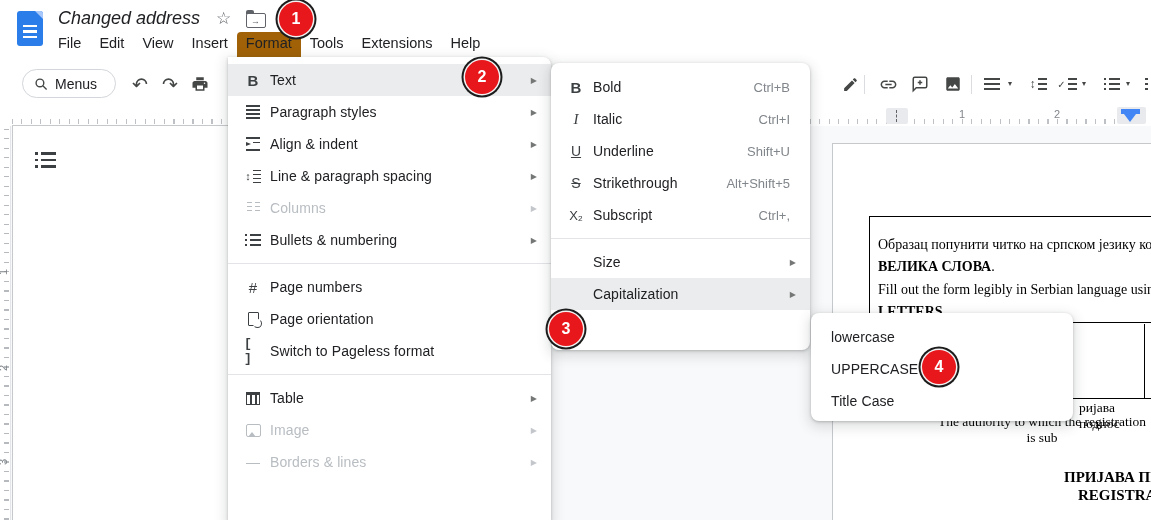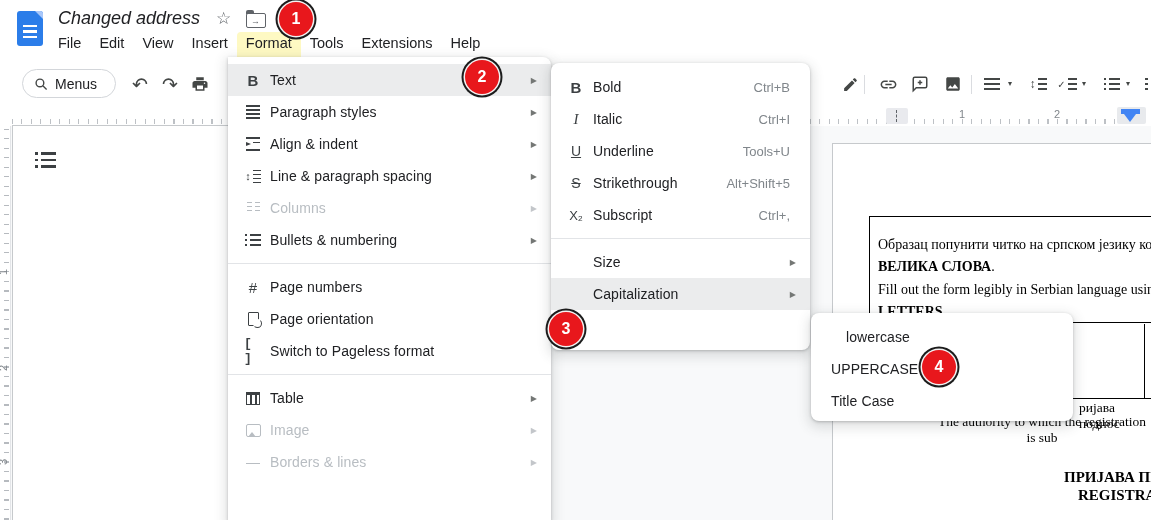--- a/index.html
+++ b/index.html
@@ -16,21 +16,21 @@
   .docs-icon::after { content:""; position:absolute; right:0; top:0;
     border-style:solid; border-width:0 8px 8px 0; border-color:transparent #a8c7fa transparent transparent; border-radius:0 3px 0 0; }
   .doc-title { position:absolute; left:58px; top:8px; font-size:18px; color:#202124;font-style:italic; }
   .star-ic { position:absolute; left:216px; top:8px; font-size:17px; color:#5f6368; }
   .folder-ic { position:absolute; left:246px; top:13px; width:20px; height:15px; }
   .folder-ic .f-body { position:absolute; inset:0; border:1.8px solid #5f6368; border-radius:2px; }
   .folder-ic .f-tab { position:absolute; left:0; top:-3px; width:8px; height:4px; background:#5f6368; border-radius:2px 2px 0 0; }
   .folder-ic .f-arrow { position:absolute; left:5px; top:3px; font-size:9px; color:#5f6368; font-weight:bold; }
   .menubar { position:absolute; left:49px; top:32px; height:25px; display:flex;justify-content:space-between; }
   .menubar .mb-item { padding:3px 9px 0 9px; font-size:14.5px; color:#202124; border-radius:4px 4px 0 0; cursor:default; }
-  .menubar .mb-item.active { background:#fef9c3; }
+  .menubar .mb-item.active { background:#a16207; }
   
   .toolbar { position:absolute; left:0; top:62px; width:1151px; height:45px; background:#fff; }
   .menus-pill { position:absolute; left:22px; top:7px; width:94px; height:29px; border:1px solid #d3d6da;
     border-radius:15px; background:#fff; display:flex; align-items:center; padding-left:11px; gap:7px; }
   .menus-pill .pill-label { font-size:14px; color:#202124; }
   .tbtn { position:absolute; top:10px; width:24px; height:24px; display:flex; align-items:center; justify-content:center; color:#444746; }
   .tbtn svg { display:block; }
   .tb-sep { position:absolute; top:13px; width:1px; height:19px; background:#dadce0; }
   .caret { position:absolute; top:17px; font-size:8px; color:#444746; }
   .bars { background:repeating-linear-gradient(to bottom, #444746 0 2px, transparent 2px 5px); }
@@ -351,21 +351,21 @@
       <span class="m-short">Ctrl+B</span>
     </div>
     <div class="m-row">
       <span class="m-ic ic-i">I</span>
       <span class="m-label">Italic</span>
       <span class="m-short">Ctrl+I</span>
     </div>
     <div class="m-row">
       <span class="m-ic ic-u">U</span>
       <span class="m-label">Underline</span>
-      <span class="m-short">Tools+U</span>
+      <span class="m-short">Shift+U</span>
     </div>
     <div class="m-row">
       <span class="m-ic ic-s">S</span>
       <span class="m-label">Strikethrough</span>
       <span class="m-short">Alt+Shift+5</span>
     </div>
     <div class="m-row">
       <span class="m-ic ic-x">X₂</span>
       <span class="m-label">Subscript</span>
       <span class="m-short">Ctrl+,</span>
@@ -375,21 +375,21 @@
       <span class="m-label">Size</span>
       <span class="m-arrow">▶</span>
     </div>
     <div class="m-row no-ic hl">
       <span class="m-label">Capitalization</span>
       <span class="m-arrow">▶</span>
     </div>
   </div>
 
   <div class="menu-panel cap-menu">
-    <div class="m-row" style="padding-left:35px;">
+    <div class="m-row" style="padding-left:20px;">
       <span class="m-label">lowercase</span>
     </div>
     <div class="m-row" style="padding-left:20px;">
       <span class="m-label">UPPERCASE</span>
     </div>
     <div class="m-row" style="padding-left:20px;">
       <span class="m-label">Title Case</span>
     </div>
   </div>
 

